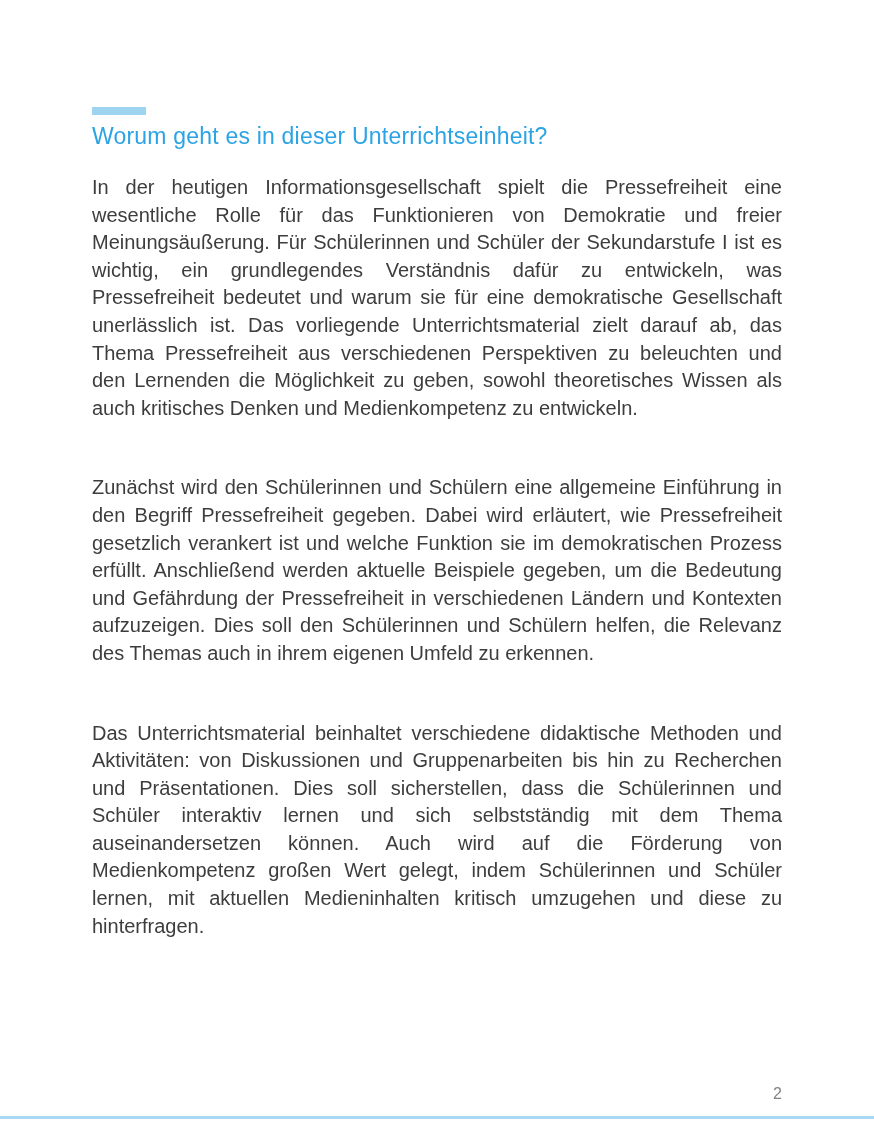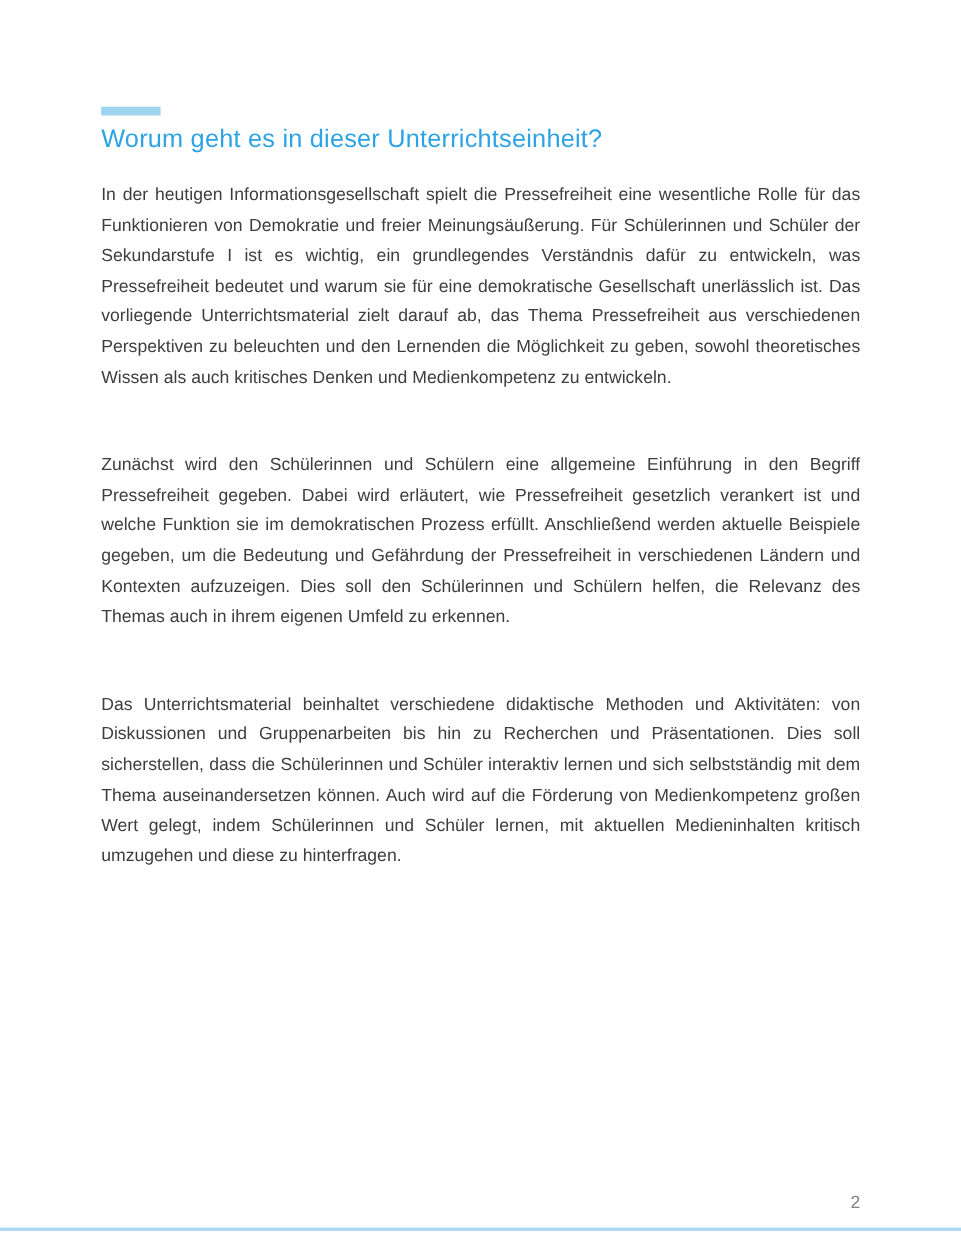--- a/index.html
+++ b/index.html
@@ -13,39 +13,39 @@
     height: 1121px;
     margin: 0 auto;
     background: var(--page-bg, #ffffff);
     font-family: "Liberation Sans", "DejaVu Sans", sans-serif;
     overflow: hidden;
   }
   .content {
     position: absolute;
     left: 92px;
     right: 92px;
-    top: 97px;
+    top: 107px;
   }
   .accent-bar {
     width: 54px;
     height: 8px;
     background: var(--accent-bar, #9fd4f0);
     margin-bottom: 8px;
   }
   h1.page-title {
     margin: 0 0 24px 0;
     font-size: 23px;
     line-height: 27px;
     font-weight: 400;
     letter-spacing: 0.2px;
     color: var(--accent, #2ba3e4);
   }
   p.body-paragraph {
     margin: 0 0 52px 0;
-    font-size: 16px;
+    font-size: 20px;
     line-height: 27.6px;
     text-align: justify;
     color: var(--body-text, #3d3d3d);
   }
   .page-number {
     position: absolute;
     right: 92px;
     bottom: 18px;
     font-size: 16px;
     color: var(--page-num, #828282);

